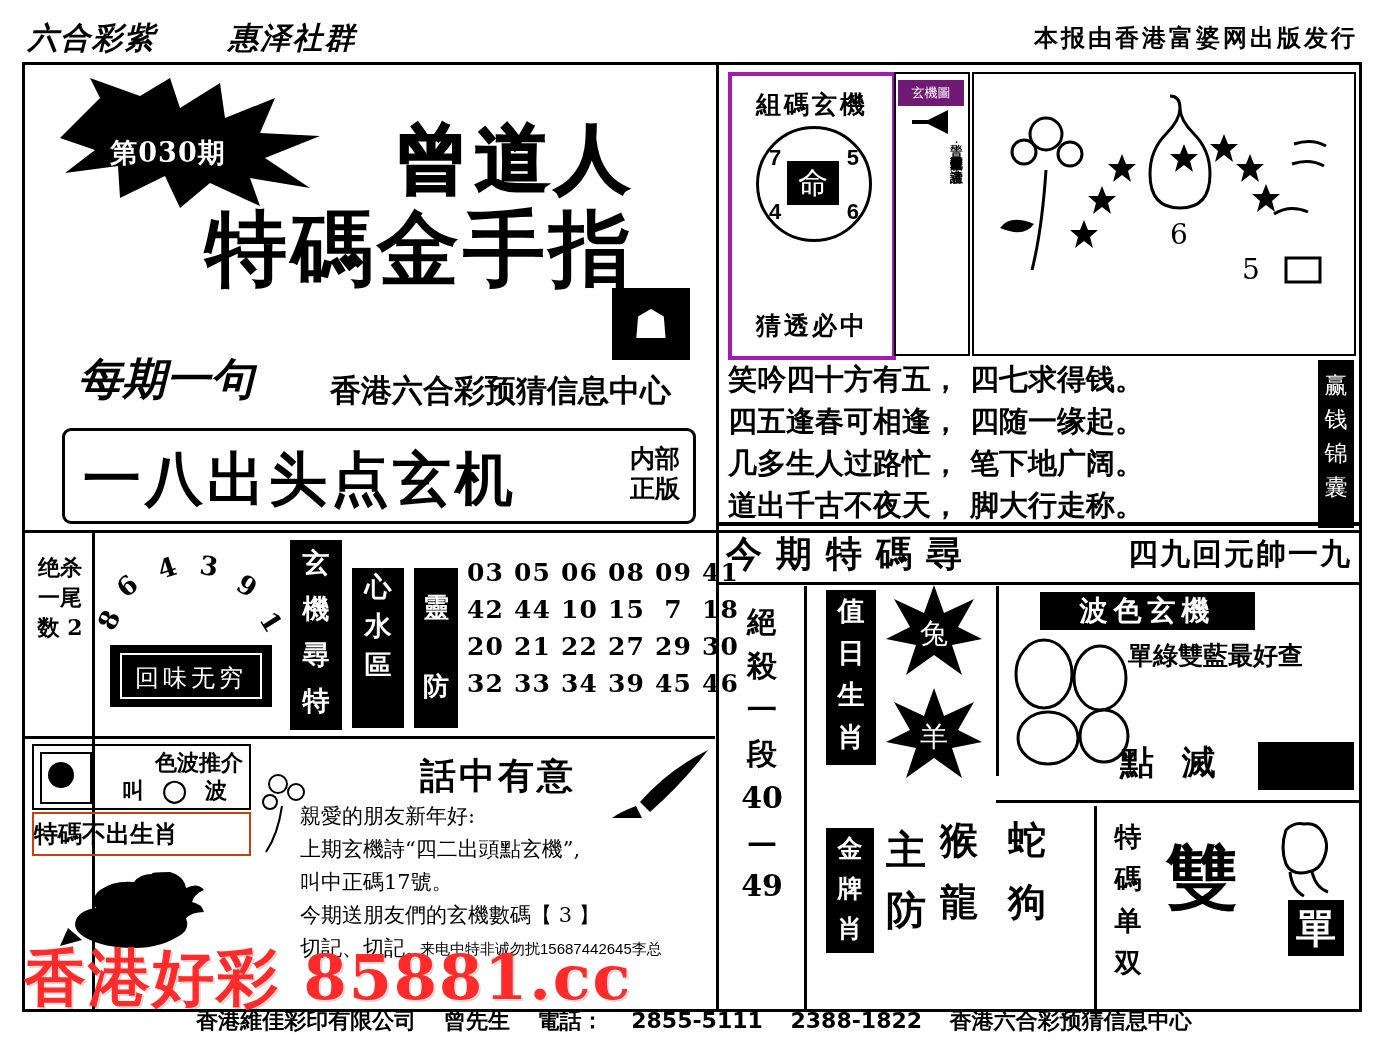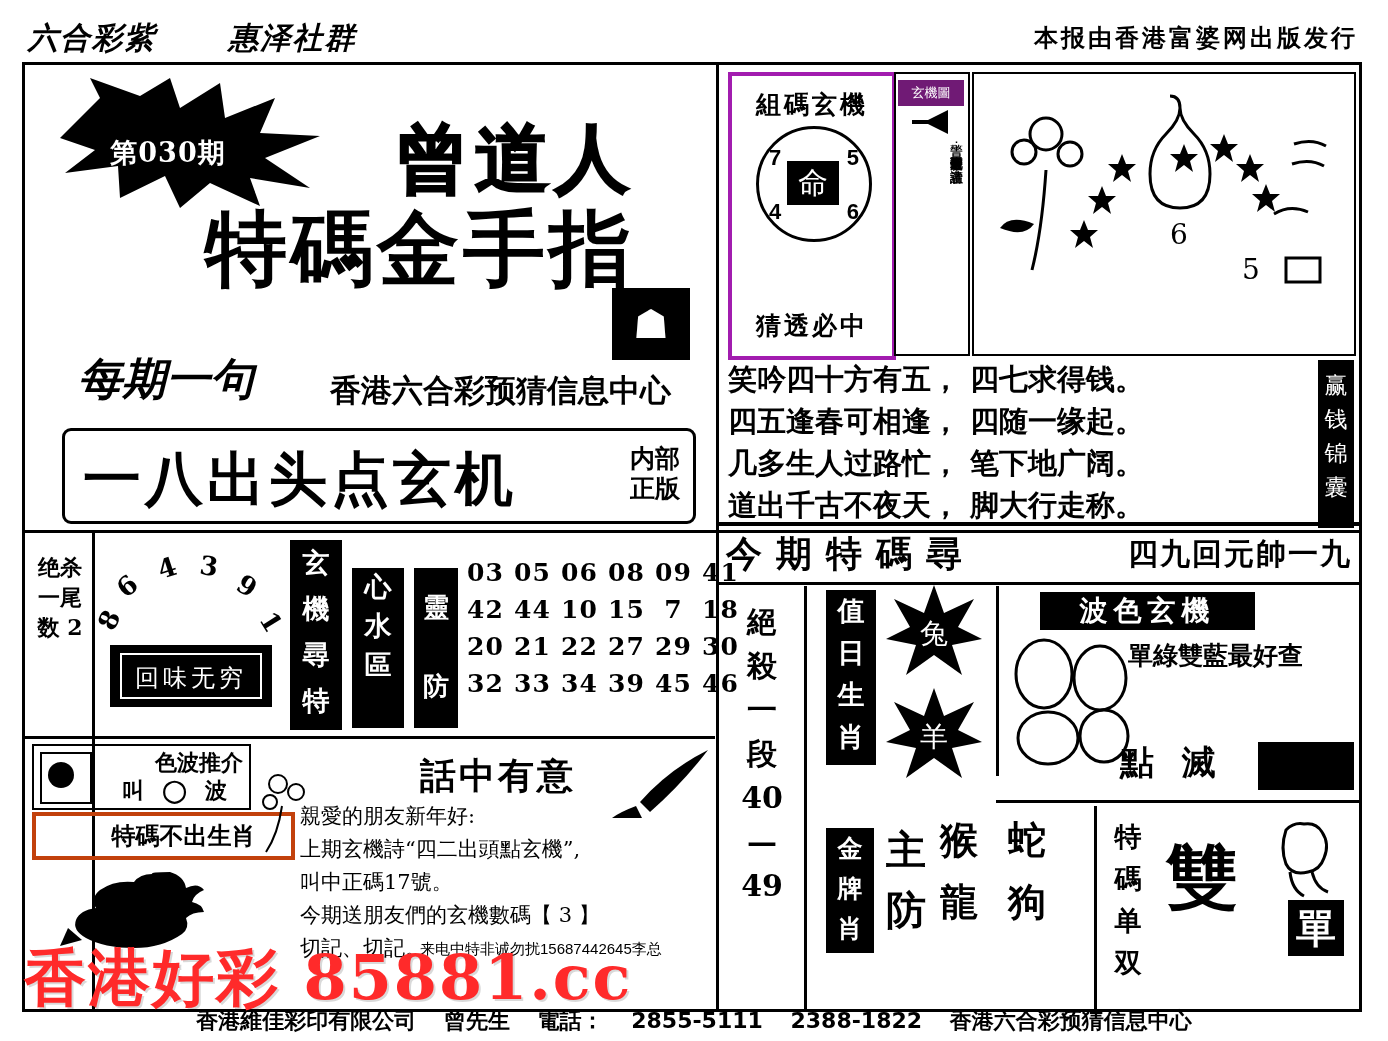--- a/index.html
+++ b/index.html
@@ -50,21 +50,21 @@
   .numtable{left:462px;top:558px;width:240px;}
   .numrow{height:37px;font-size:25px;font-weight:bold;font-family:"DejaVu Serif",serif;letter-spacing:1px;white-space:nowrap;}
   .numrow span{display:inline-block;width:47px;text-align:center;}
 
   .hr2{left:25px;top:736px;width:690px;height:3px;background:#000;}
   .bobox{left:32px;top:744px;width:215px;height:62px;border:2px solid #000;}
   .bobox .t{position:absolute;right:6px;top:2px;font-size:22px;font-weight:bold;margin-left:16px;}
   .bobox .m{position:absolute;right:16px;top:30px;font-size:22px;font-weight:bold;letter-spacing:6px;}
   .bobox .sq{position:absolute;left:6px;top:6px;width:48px;height:48px;border:2px solid #000;}
   .bobox .sq:after{content:"";position:absolute;left:6px;top:8px;width:26px;height:26px;border-radius:50%;background:#000;}
-  .tema{left:32px;top:812px;width:215px;height:40px;border:4px solid #c2410c;font-size:24px;font-weight:bold;text-align:center;line-height:40px;padding-left:40px;}
+  .tema{left:32px;top:812px;width:215px;height:40px;border:2px solid #c2410c;font-size:24px;font-weight:bold;line-height:40px;}
 
   .rooster{left:60px;top:862px;width:150px;height:90px;}
 
   .huazhong{left:420px;top:752px;font-size:36px;font-weight:bold;font-family:"DejaVu Serif",serif;letter-spacing:3px;}
   .letter{left:300px;top:800px;width:400px;font-size:21px;line-height:33px;font-family:"DejaVu Serif",serif;}
   .smallnote{left:420px;top:940px;font-size:15px;}
 
   
   .v-right{left:716px;top:65px;width:3px;height:945px;background:#000;}
   .zuma{left:728px;top:72px;width:160px;height:280px;border:4px solid #a21caf;}

